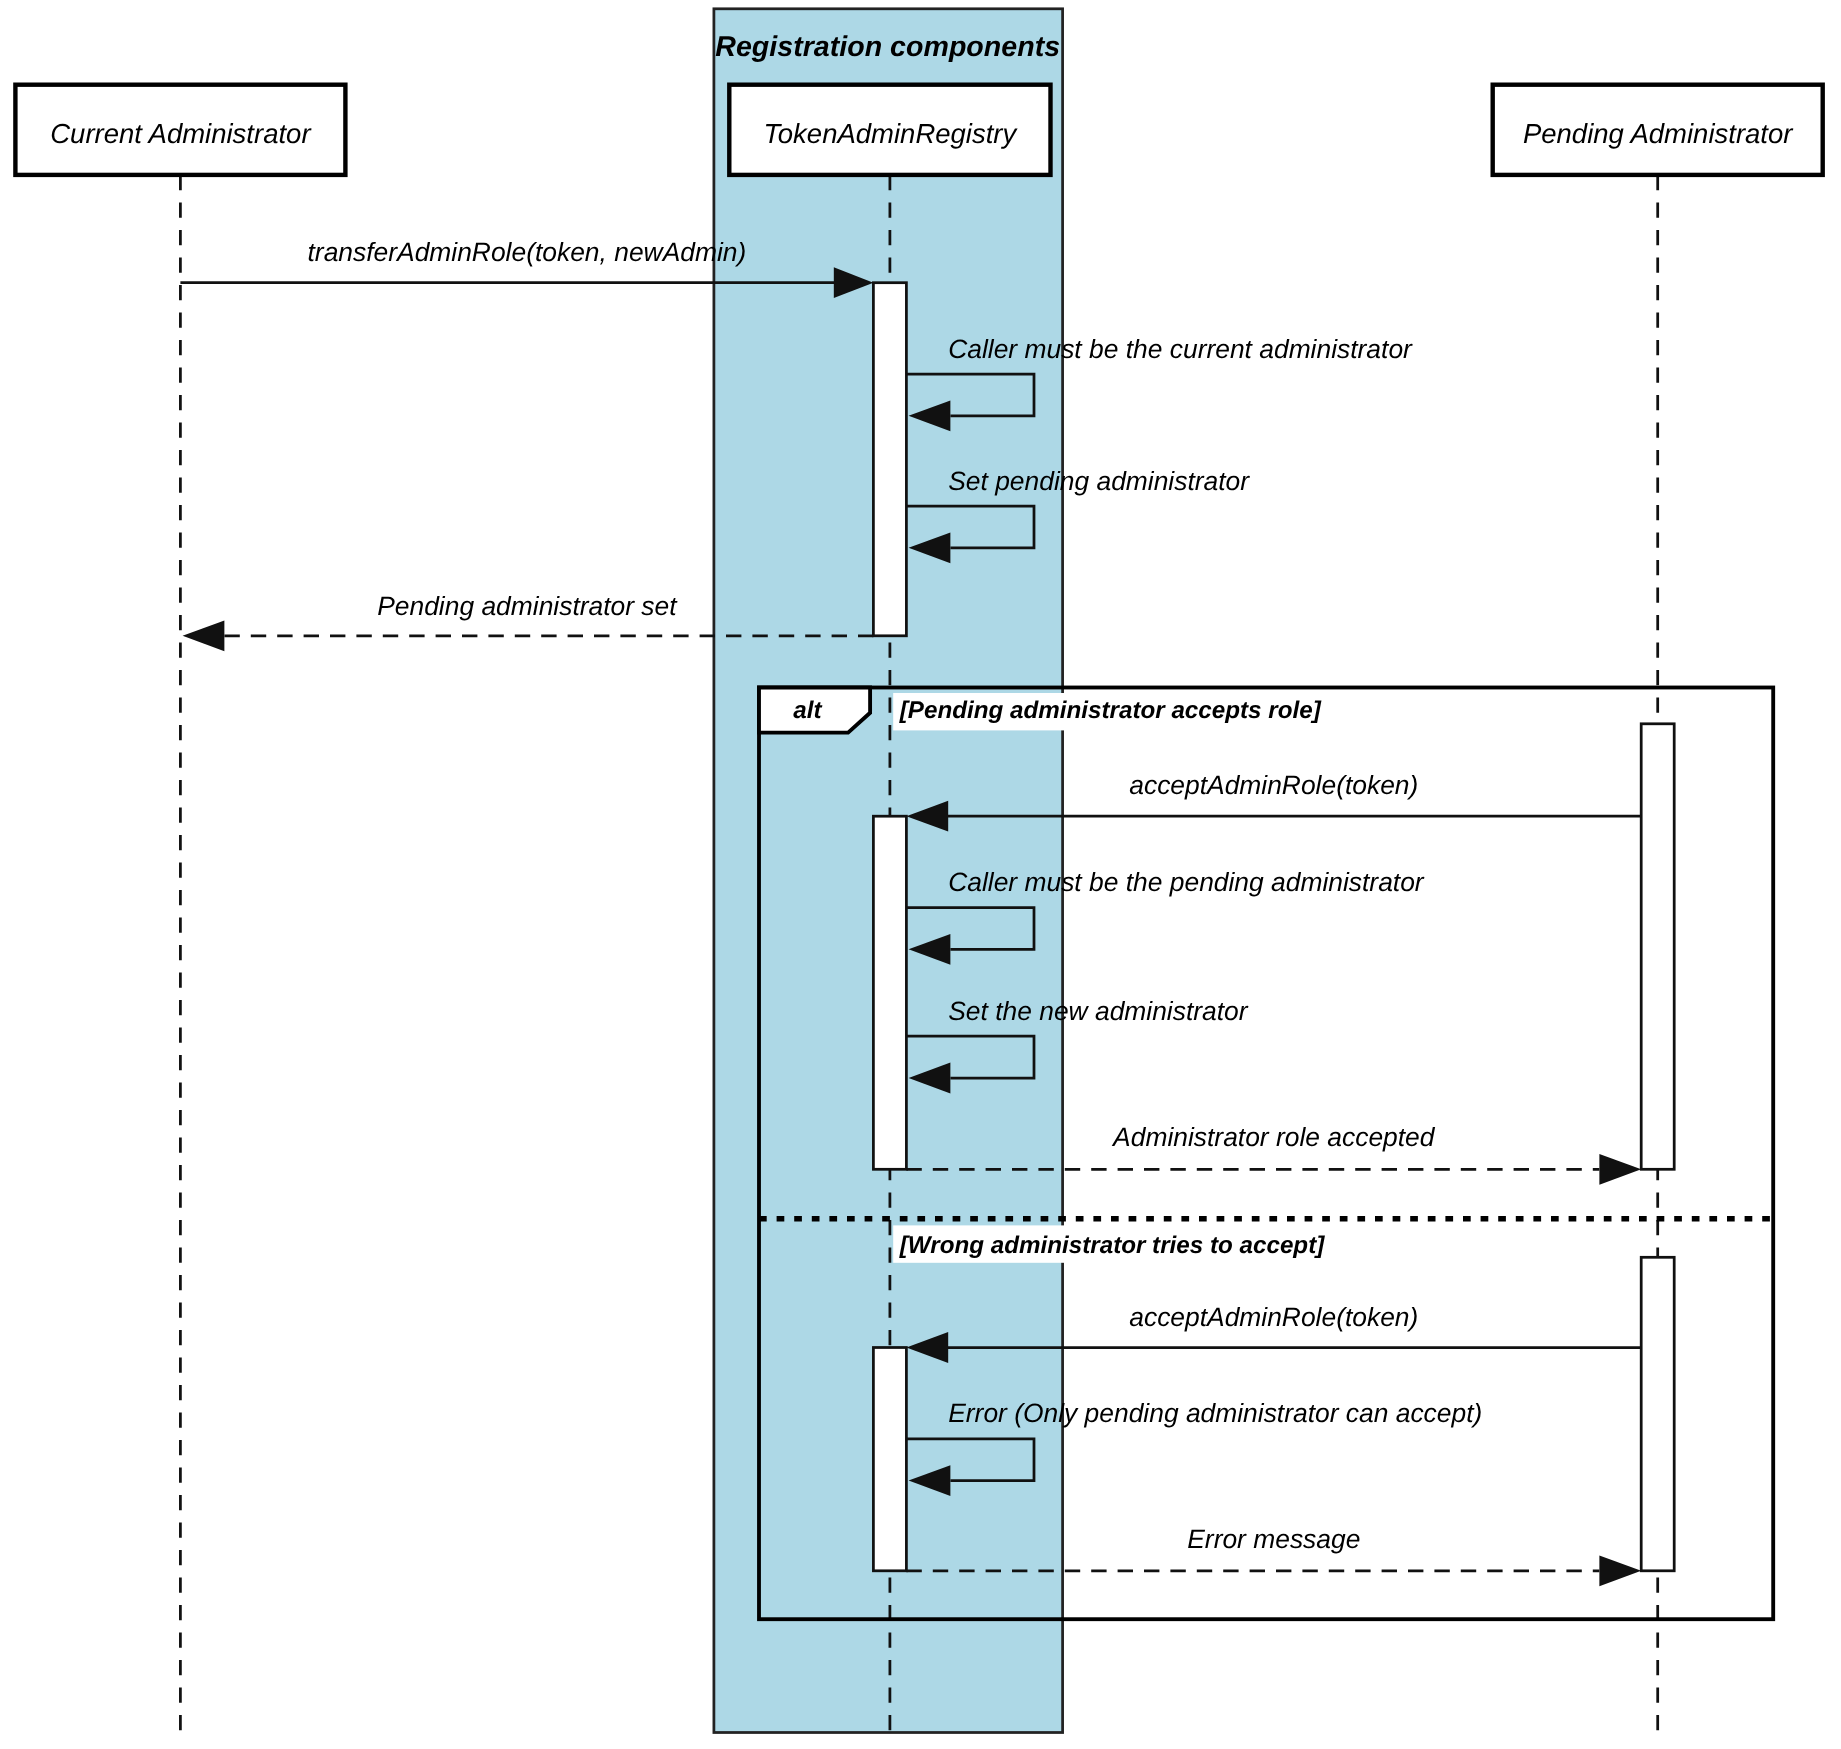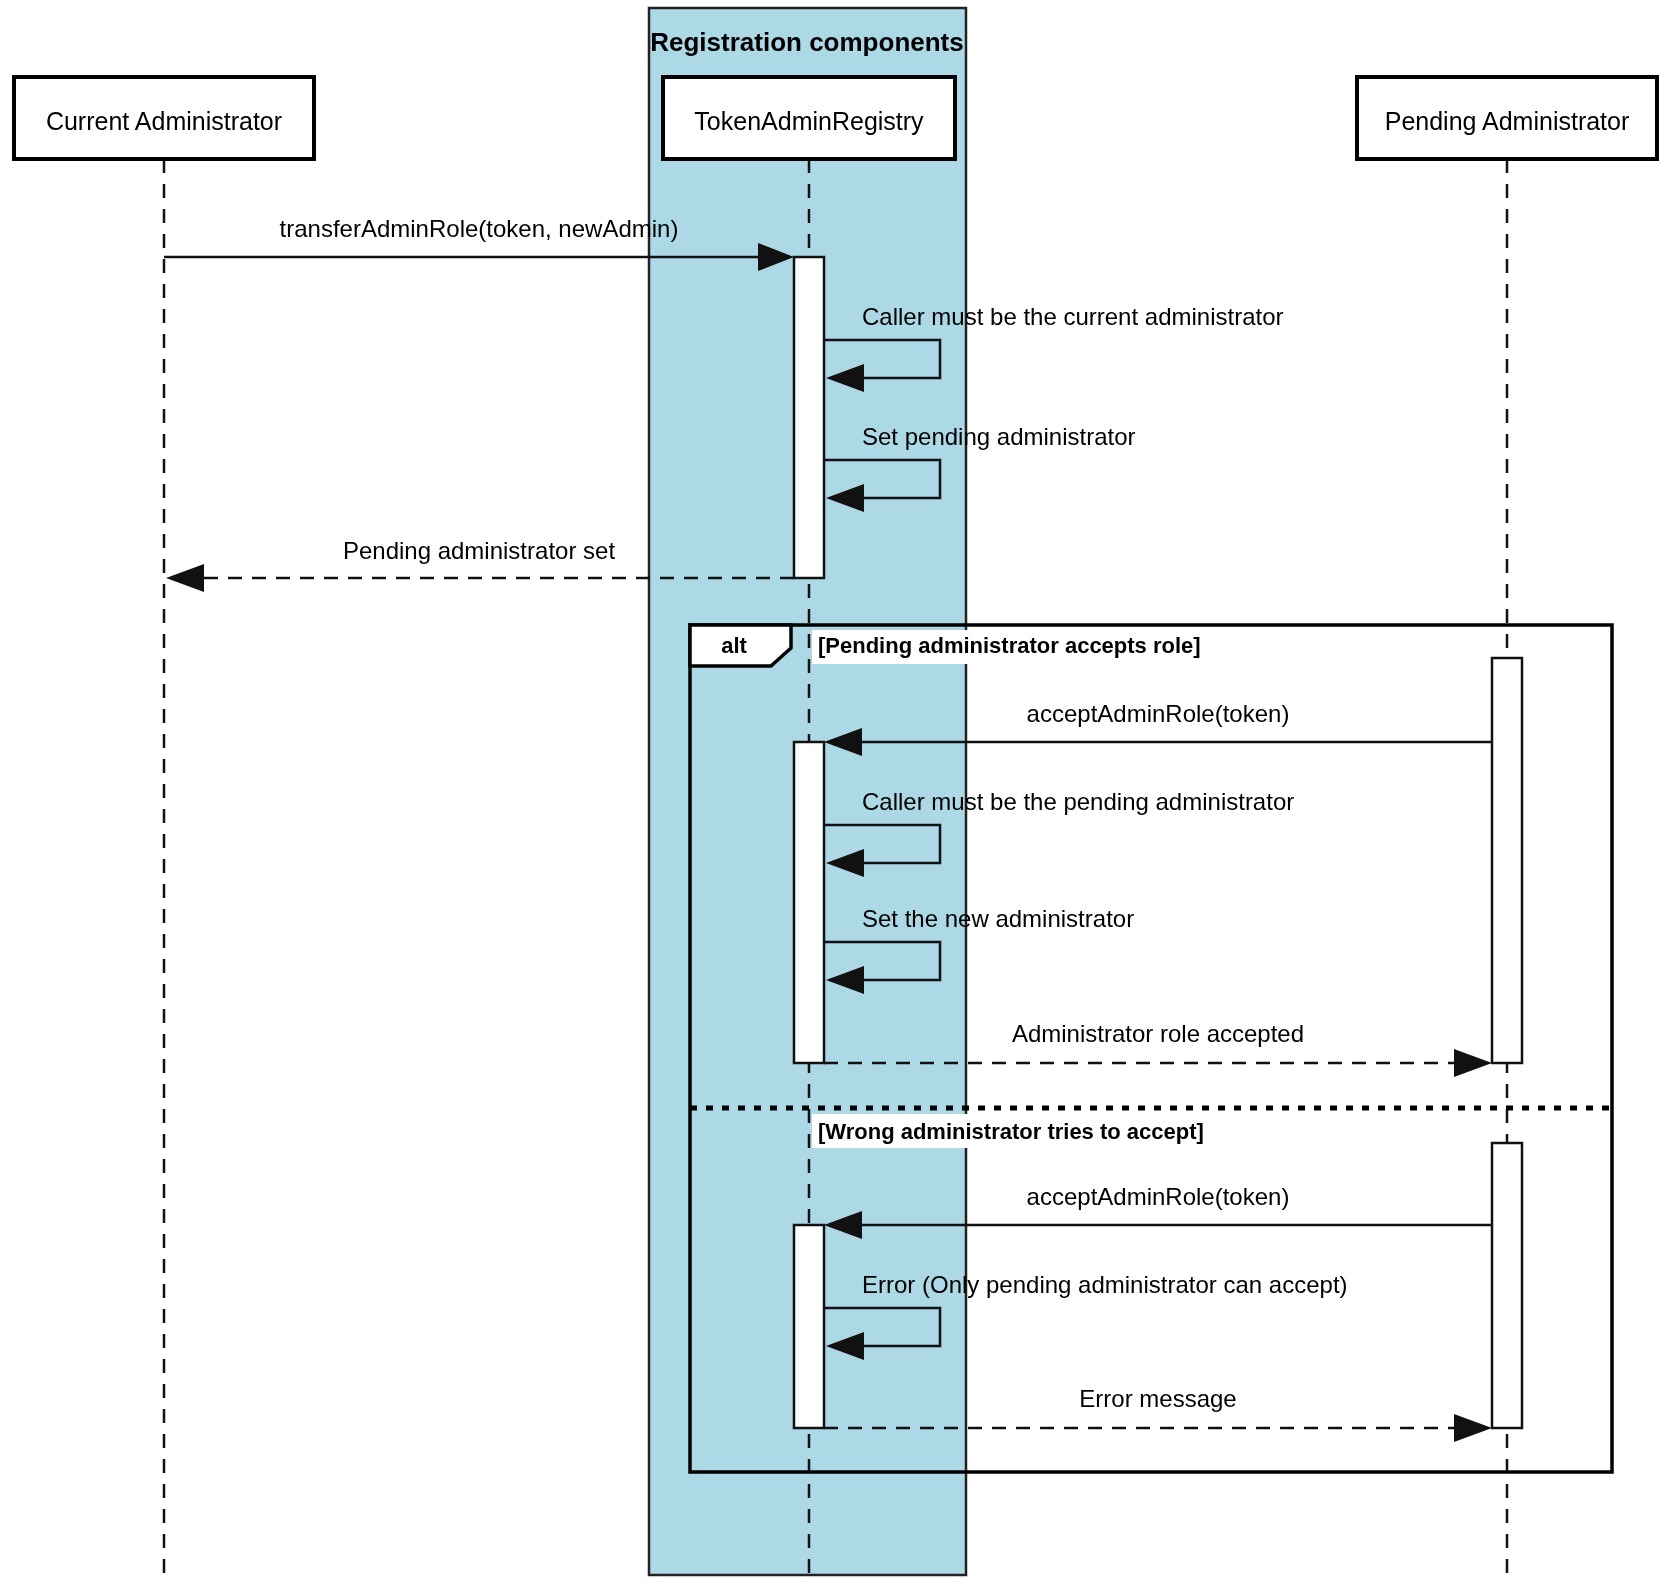--- a/index.html
+++ b/index.html
@@ -1,16 +1,16 @@
 <!DOCTYPE html>
 <html><head>
 <meta charset="utf-8">
 <style>
   html,body{margin:0;padding:0;background:#ffffff;}
-  .canvas{position:relative;width:1674px;height:1590px;background:#ffffff;overflow:hidden;}
+  .canvas{position:relative;width:1674px;height:1590px;background:#ffffff;overflow:hidden;font-style:italic;}
   svg{display:block;}
   .t{font-family:"Liberation Sans","DejaVu Sans",sans-serif;fill:#000000;}
   .msg{font-size:24px;}
   .name{font-size:25px;}
   .title{font-size:26px;font-weight:bold;}
   .cond{font-size:22px;font-weight:bold;}
   .op{font-size:22px;font-weight:bold;}
   .solid{stroke:#111111;stroke-width:2.5;fill:none;}
   .dashedln{stroke:#111111;stroke-width:2.5;fill:none;stroke-dasharray:14 10;}
   .life{stroke:#111111;stroke-width:2.5;stroke-dasharray:14 11;fill:none;}

